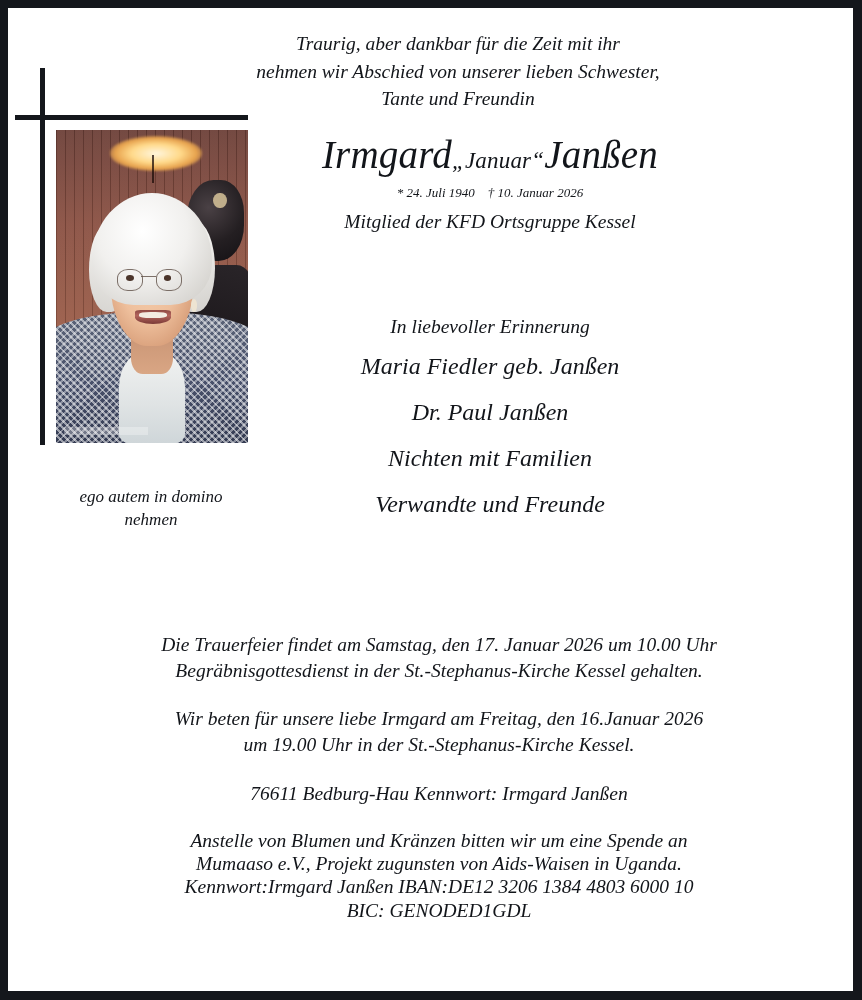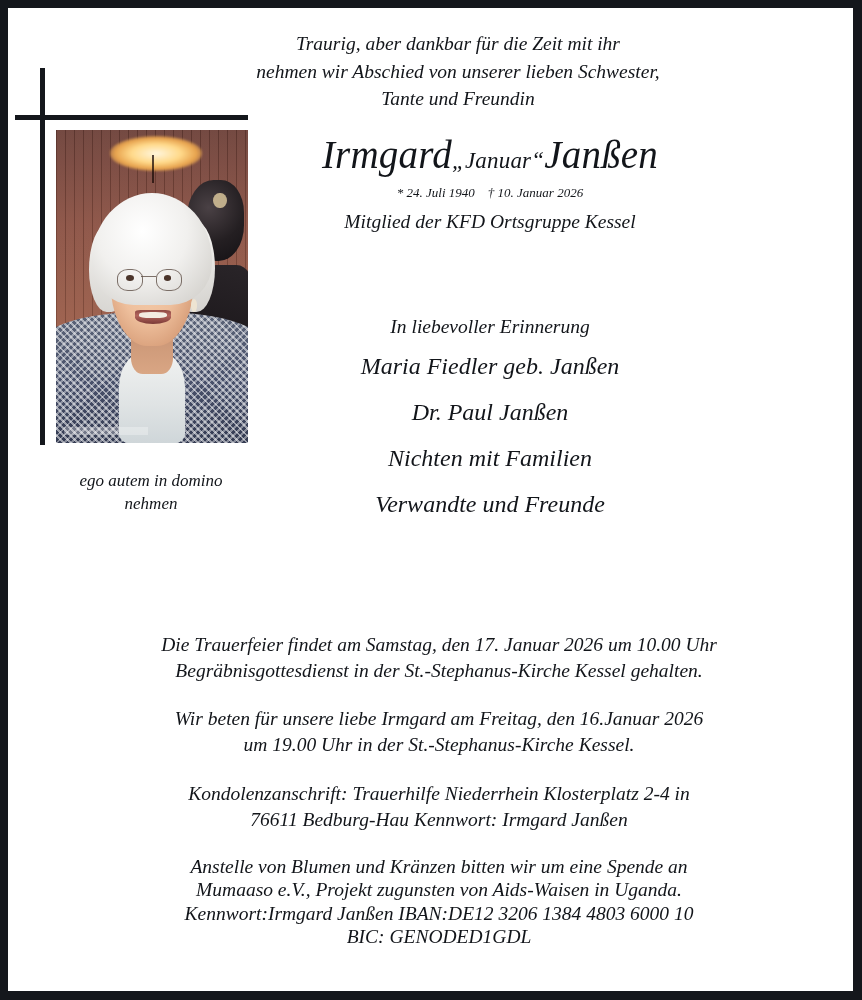--- a/index.html
+++ b/index.html
@@ -277,21 +277,21 @@
     width: 44%;
     height: 2.6%;
     background: rgba(255,255,255,0.30);
     filter: blur(0.7px);
   }
 
   
   .photo-caption {
     position: absolute;
     left: 18px;
-    top: 462px;
+    top: 478px;
     width: 250px;
     text-align: center;
     font-style: italic;
     font-size: 17px;
     line-height: 1.35;
     color: #12151a;
   }
 
   
   .content {
@@ -451,21 +451,20 @@
           <div>Die Trauerfeier findet am Samstag, den 17. Januar 2026 um 10.00 Uhr</div>
           <div>Begräbnisgottesdienst in der St.-Stephanus-Kirche Kessel gehalten.</div>
         </div>
 
         <div class="para">
           <div>Wir beten für unsere liebe Irmgard am Freitag, den 16.Januar 2026</div>
           <div>um 19.00 Uhr in der St.-Stephanus-Kirche Kessel.</div>
         </div>
 
         <div class="para">
-          <div>Kondolenzanschrift: Trauerhilfe Niederrhein Klosterplatz 2-4 in</div>
           <div>76611 Bedburg-Hau Kennwort: Irmgard Janßen</div>
         </div>
 
         <div class="para tight">
           <div>Anstelle von Blumen und Kränzen bitten wir um eine Spende an</div>
           <div>Mumaaso e.V., Projekt zugunsten von Aids-Waisen in Uganda.</div>
           <div>Kennwort:Irmgard Janßen IBAN:DE12 3206 1384 4803 6000 10</div>
           <div>BIC: GENODED1GDL</div>
         </div>
 

